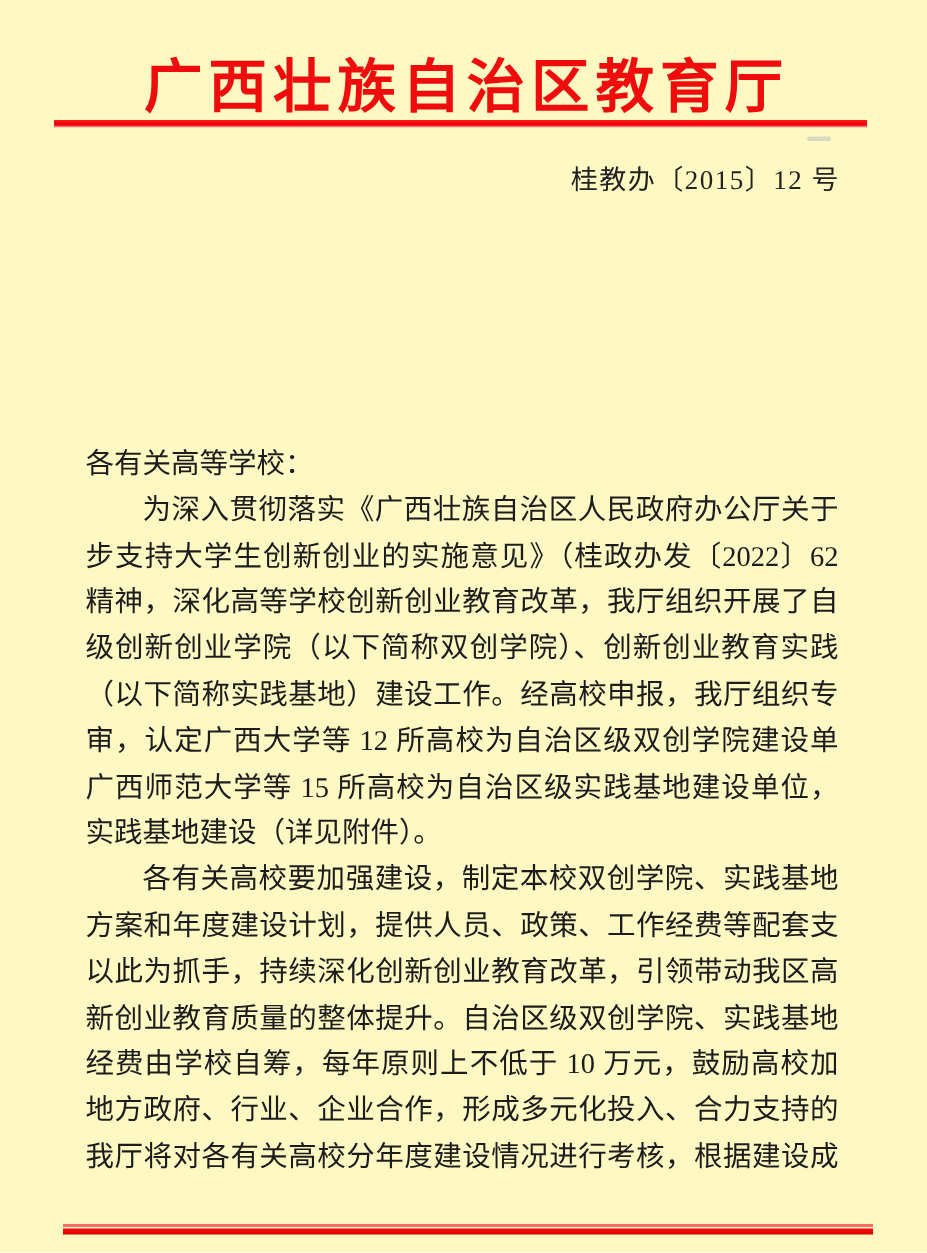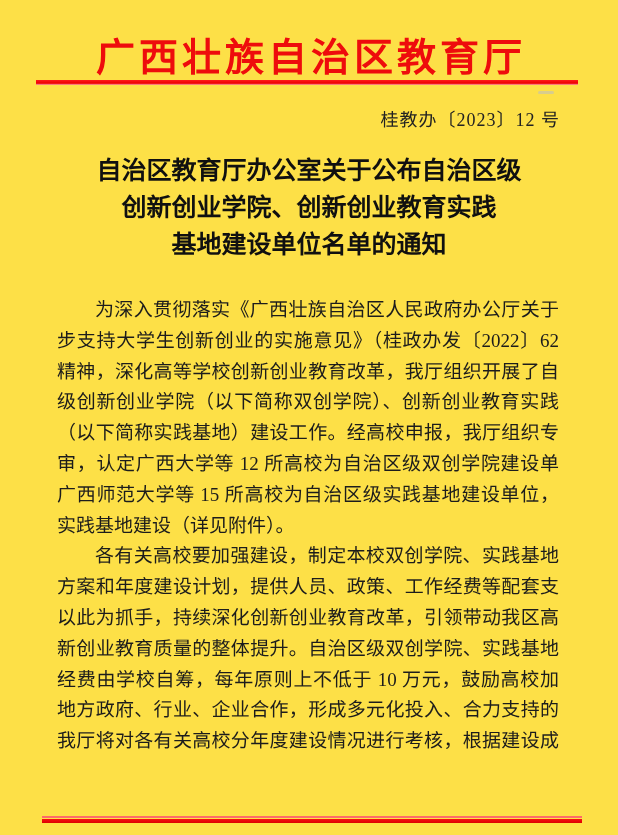--- a/index.html
+++ b/index.html
@@ -1,20 +1,20 @@
 <!DOCTYPE html>
 <html lang="zh-CN"><head>
 <meta charset="utf-8">
 <style>
   html, body { margin: 0; padding: 0; background: #ffffff; }
   .page {
     position: relative;
     width: 618px;
     height: 835px;
-    background: #fde047;
+    background: #fef9c3;
     overflow: hidden;
     font-family: "Liberation Serif", "DejaVu Serif", serif;
     color: #1c1c1c;
   }
 
   
   .agency {
     position: absolute;
     top: 26px;
     left: 0;
@@ -119,29 +119,25 @@
 <body>
 
 <div class="page">
 
   <div class="agency">广西壮族自治区教育厅</div>
 
   <div class="red-rule"></div>
 
   <div class="scan-artifact"></div>
 
-  <div class="doc-number">桂教办〔2023〕12 号</div>
+  <div class="doc-number">桂教办〔2015〕12 号</div>
 
-  <div class="title">
-    <div class="t-line">自治区教育厅办公室关于公布自治区级</div>
-    <div class="t-line">创新创业学院、创新创业教育实践</div>
-    <div class="t-line">基地建设单位名单的通知</div>
-  </div>
 
   <div class="body-block">
+    <div class="line">各有关高等学校：</div>
     <div id="body-lines">
         <div class="line j indent">为深入贯彻落实《广西壮族自治区人民政府办公厅关于进一</div>
         <div class="line j">步支持大学生创新创业的实施意见》（桂政办发〔2022〕62 号）</div>
         <div class="line j">精神，深化高等学校创新创业教育改革，我厅组织开展了自治区</div>
         <div class="line j">级创新创业学院（以下简称双创学院）、创新创业教育实践基地</div>
         <div class="line j">（以下简称实践基地）建设工作。经高校申报，我厅组织专家评</div>
         <div class="line j">审，认定广西大学等 12 所高校为自治区级双创学院建设单位，</div>
         <div class="line j">广西师范大学等 15 所高校为自治区级实践基地建设单位，现将</div>
         <div class="line">实践基地建设（详见附件）。</div>
         <div class="line j indent">各有关高校要加强建设，制定本校双创学院、实践基地建设</div>

